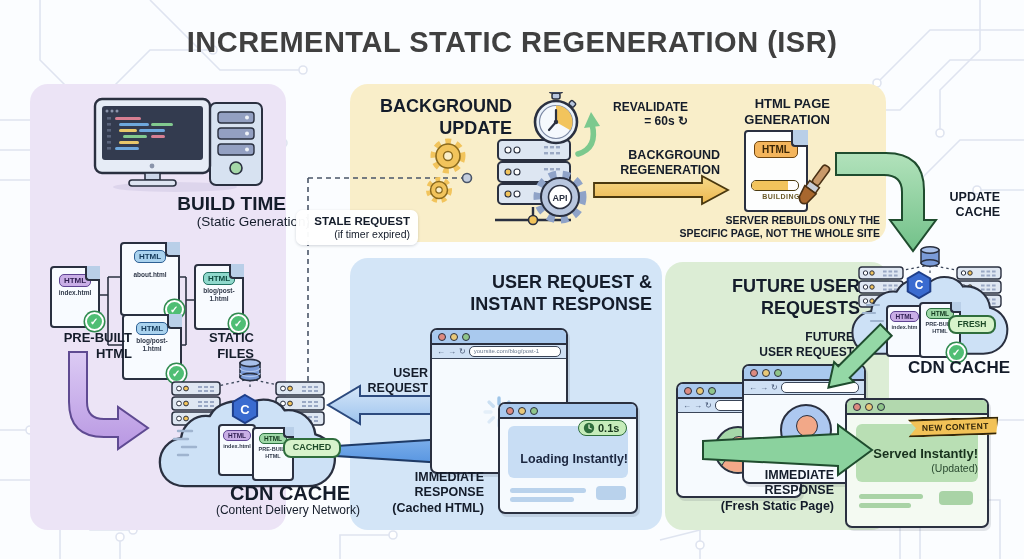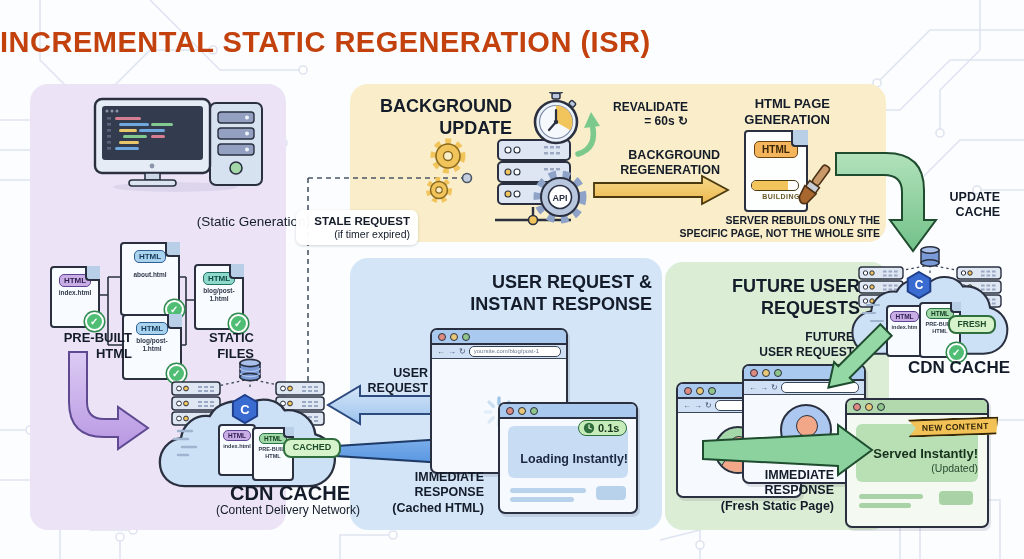--- a/index.html
+++ b/index.html
@@ -7,22 +7,22 @@
           font-family:"Liberation Sans",sans-serif;}
   .abs{position:absolute;}
   svg{display:block;}
   
   .panel{position:absolute;border-radius:18px;}
   .p-lav{background:#ece4f6;}
   .p-yel{background:#f9eec9;}
   .p-blu{background:#d3e5f7;}
   .p-grn{background:#dcedd5;}
   
-  .ttl{position:absolute;width:100%;text-align:left;font-size:29px;font-weight:bold;
-       color:#c2410c;letter-spacing:.5px;}
+  .ttl{position:absolute;width:100%;text-align:center;font-size:29px;font-weight:bold;
+       color:#404040;letter-spacing:.5px;}
   .lbl{position:absolute;font-weight:bold;color:#141c2a;text-align:right;
        white-space:pre-line;line-height:1.22;}
   .sub{font-weight:normal;}
   
   .file{position:absolute;background:#f8fbff;border:2px solid #2a3040;border-radius:4px;
         text-align:center;}
   .file .fold{position:absolute;top:-2px;right:-2px;width:13px;height:13px;
         background:#b9cfe8;border-left:2px solid #2a3040;border-bottom:2px solid #2a3040;
         border-bottom-left-radius:4px;}
   .fbadge{display:block;margin:6px auto 2px;padding:1px 4px;border-radius:5px;
@@ -221,20 +221,21 @@
       <rect x="38" y="42" width="24" height="3" rx="1.5" fill="#82c98f"></rect>
       <rect x="66" y="42" width="14" height="3" rx="1.5" fill="#d77f92"></rect>
       <rect x="34" y="48" width="20" height="3" rx="1.5" fill="#e8c76a"></rect>
       <rect x="30" y="54" width="24" height="3" rx="1.5" fill="#6ea8dd"></rect>
     </g>
     <circle cx="67" cy="73" r="2.4" fill="#8a94ab"></circle>
     <rect x="60" y="80" width="15" height="7" fill="#ccd6e9" stroke="#2a3040" stroke-width="1.6"></rect>
     <rect x="44" y="87" width="47" height="6" rx="3" fill="#dde4f1" stroke="#2a3040" stroke-width="1.6"></rect>
   </svg>
 
+  <div class="lbl" style="left:30px;top:192px;width:256px;font-size:19px;">BUILD TIME</div>
   <div class="lbl sub" style="left:30px;top:214px;width:256px;font-size:13.5px;padding-left:24px;">(Static Generation)</div>
 
   <div class="file" style="left:50px;top:266px;width:46px;height:58px;">
     <i class="fold"></i>
     <span class="fbadge bg-purple">HTML</span>
     <span class="fname">index.html</span>
     <span class="check" style="right:-6px;bottom:-5px;"></span>
   </div>
   <div class="file" style="left:120px;top:242px;width:56px;height:70px;">
     <i class="fold"></i>

